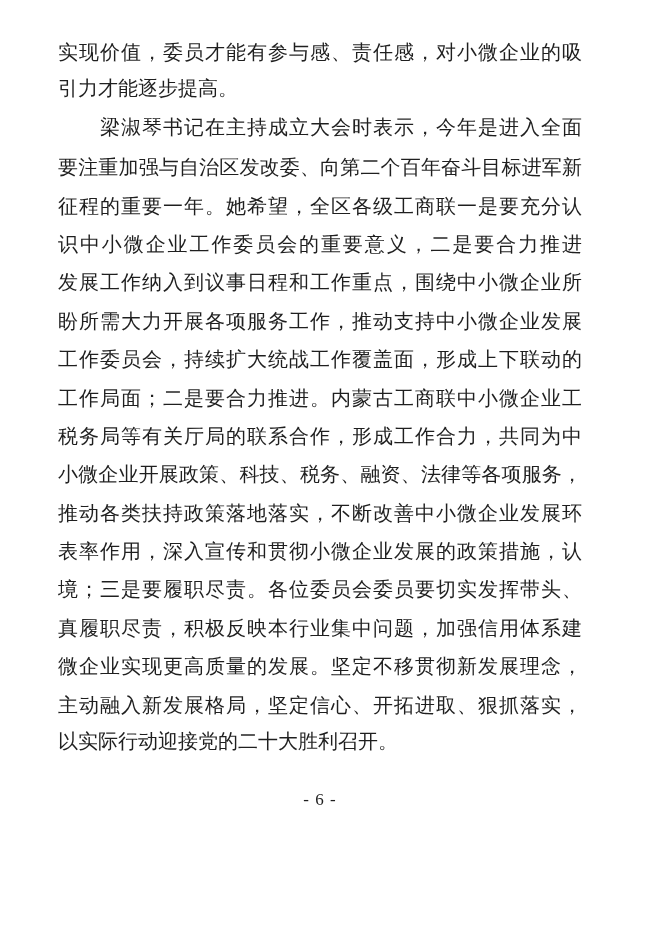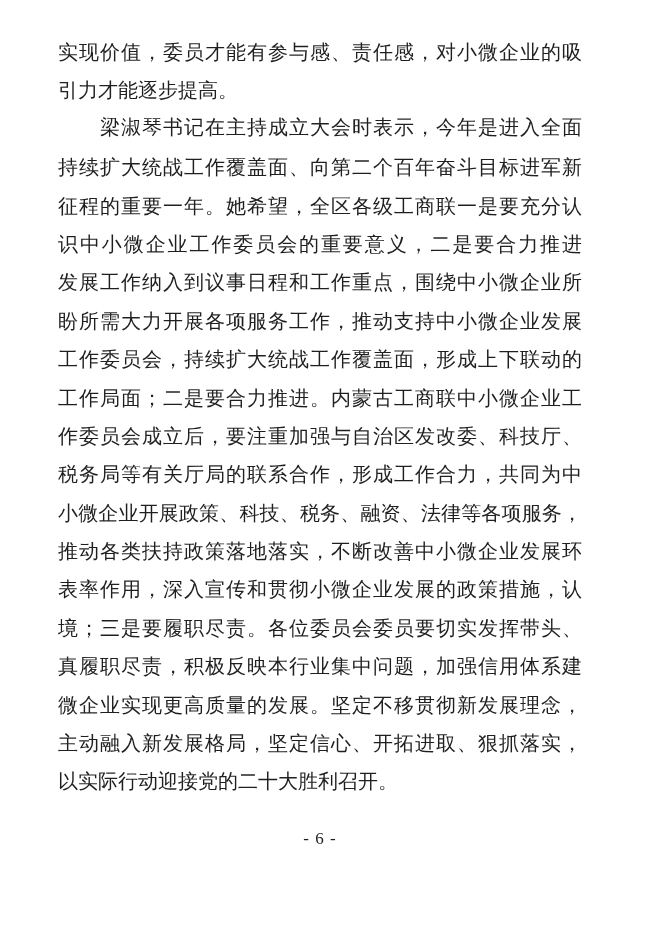--- a/index.html
+++ b/index.html
@@ -27,20 +27,21 @@
     line-height: 38.4px;
     text-align: justify;
     text-align-last: justify;
     text-justify: inter-character;
     white-space: nowrap;
     overflow: visible;
   }
   .body-text .ln.para-end {
     text-align: right;
     text-align-last: left;
+    font-family: Liberation Mono, monospace;
   }
   .body-text .ln.para-start {
     padding-left: 42px;
     font-family: Liberation Mono, monospace;
   }
   .footer {
     margin-top: 28px;
     text-align: center;
     font-size: 17px;
     line-height: 20px;
@@ -49,28 +50,27 @@
   }
 </style>
 </head>
 <body>
 
 <div class="page">
   <div class="body-text">
     <div class="ln">实现价值，委员才能有参与感、责任感，对小微企业的吸</div>
     <div class="ln para-end">引力才能逐步提高。</div>
     <div class="ln para-start">梁淑琴书记在主持成立大会时表示，今年是进入全面</div>
-    <div class="ln">持续扩大统战工作覆盖面、向第二个百年奋斗目标进军新</div>
+    <div class="ln">要注重加强与自治区发改委、向第二个百年奋斗目标进军新</div>
     <div class="ln">征程的重要一年。她希望，全区各级工商联一是要充分认</div>
     <div class="ln">识中小微企业工作委员会的重要意义，二是要合力推进</div>
     <div class="ln">发展工作纳入到议事日程和工作重点，围绕中小微企业所</div>
     <div class="ln">盼所需大力开展各项服务工作，推动支持中小微企业发展</div>
     <div class="ln">工作委员会，持续扩大统战工作覆盖面，形成上下联动的</div>
     <div class="ln">工作局面；二是要合力推进。内蒙古工商联中小微企业工</div>
-    <div class="ln">作委员会成立后，要注重加强与自治区发改委、科技厅、</div>
     <div class="ln">税务局等有关厅局的联系合作，形成工作合力，共同为中</div>
     <div class="ln">小微企业开展政策、科技、税务、融资、法律等各项服务，</div>
     <div class="ln">推动各类扶持政策落地落实，不断改善中小微企业发展环</div>
     <div class="ln">表率作用，深入宣传和贯彻小微企业发展的政策措施，认</div>
     <div class="ln">境；三是要履职尽责。各位委员会委员要切实发挥带头、</div>
     <div class="ln">真履职尽责，积极反映本行业集中问题，加强信用体系建</div>
     <div class="ln">微企业实现更高质量的发展。坚定不移贯彻新发展理念，</div>
     <div class="ln">主动融入新发展格局，坚定信心、开拓进取、狠抓落实，</div>
     <div class="ln para-end">以实际行动迎接党的二十大胜利召开。</div>
   </div>

